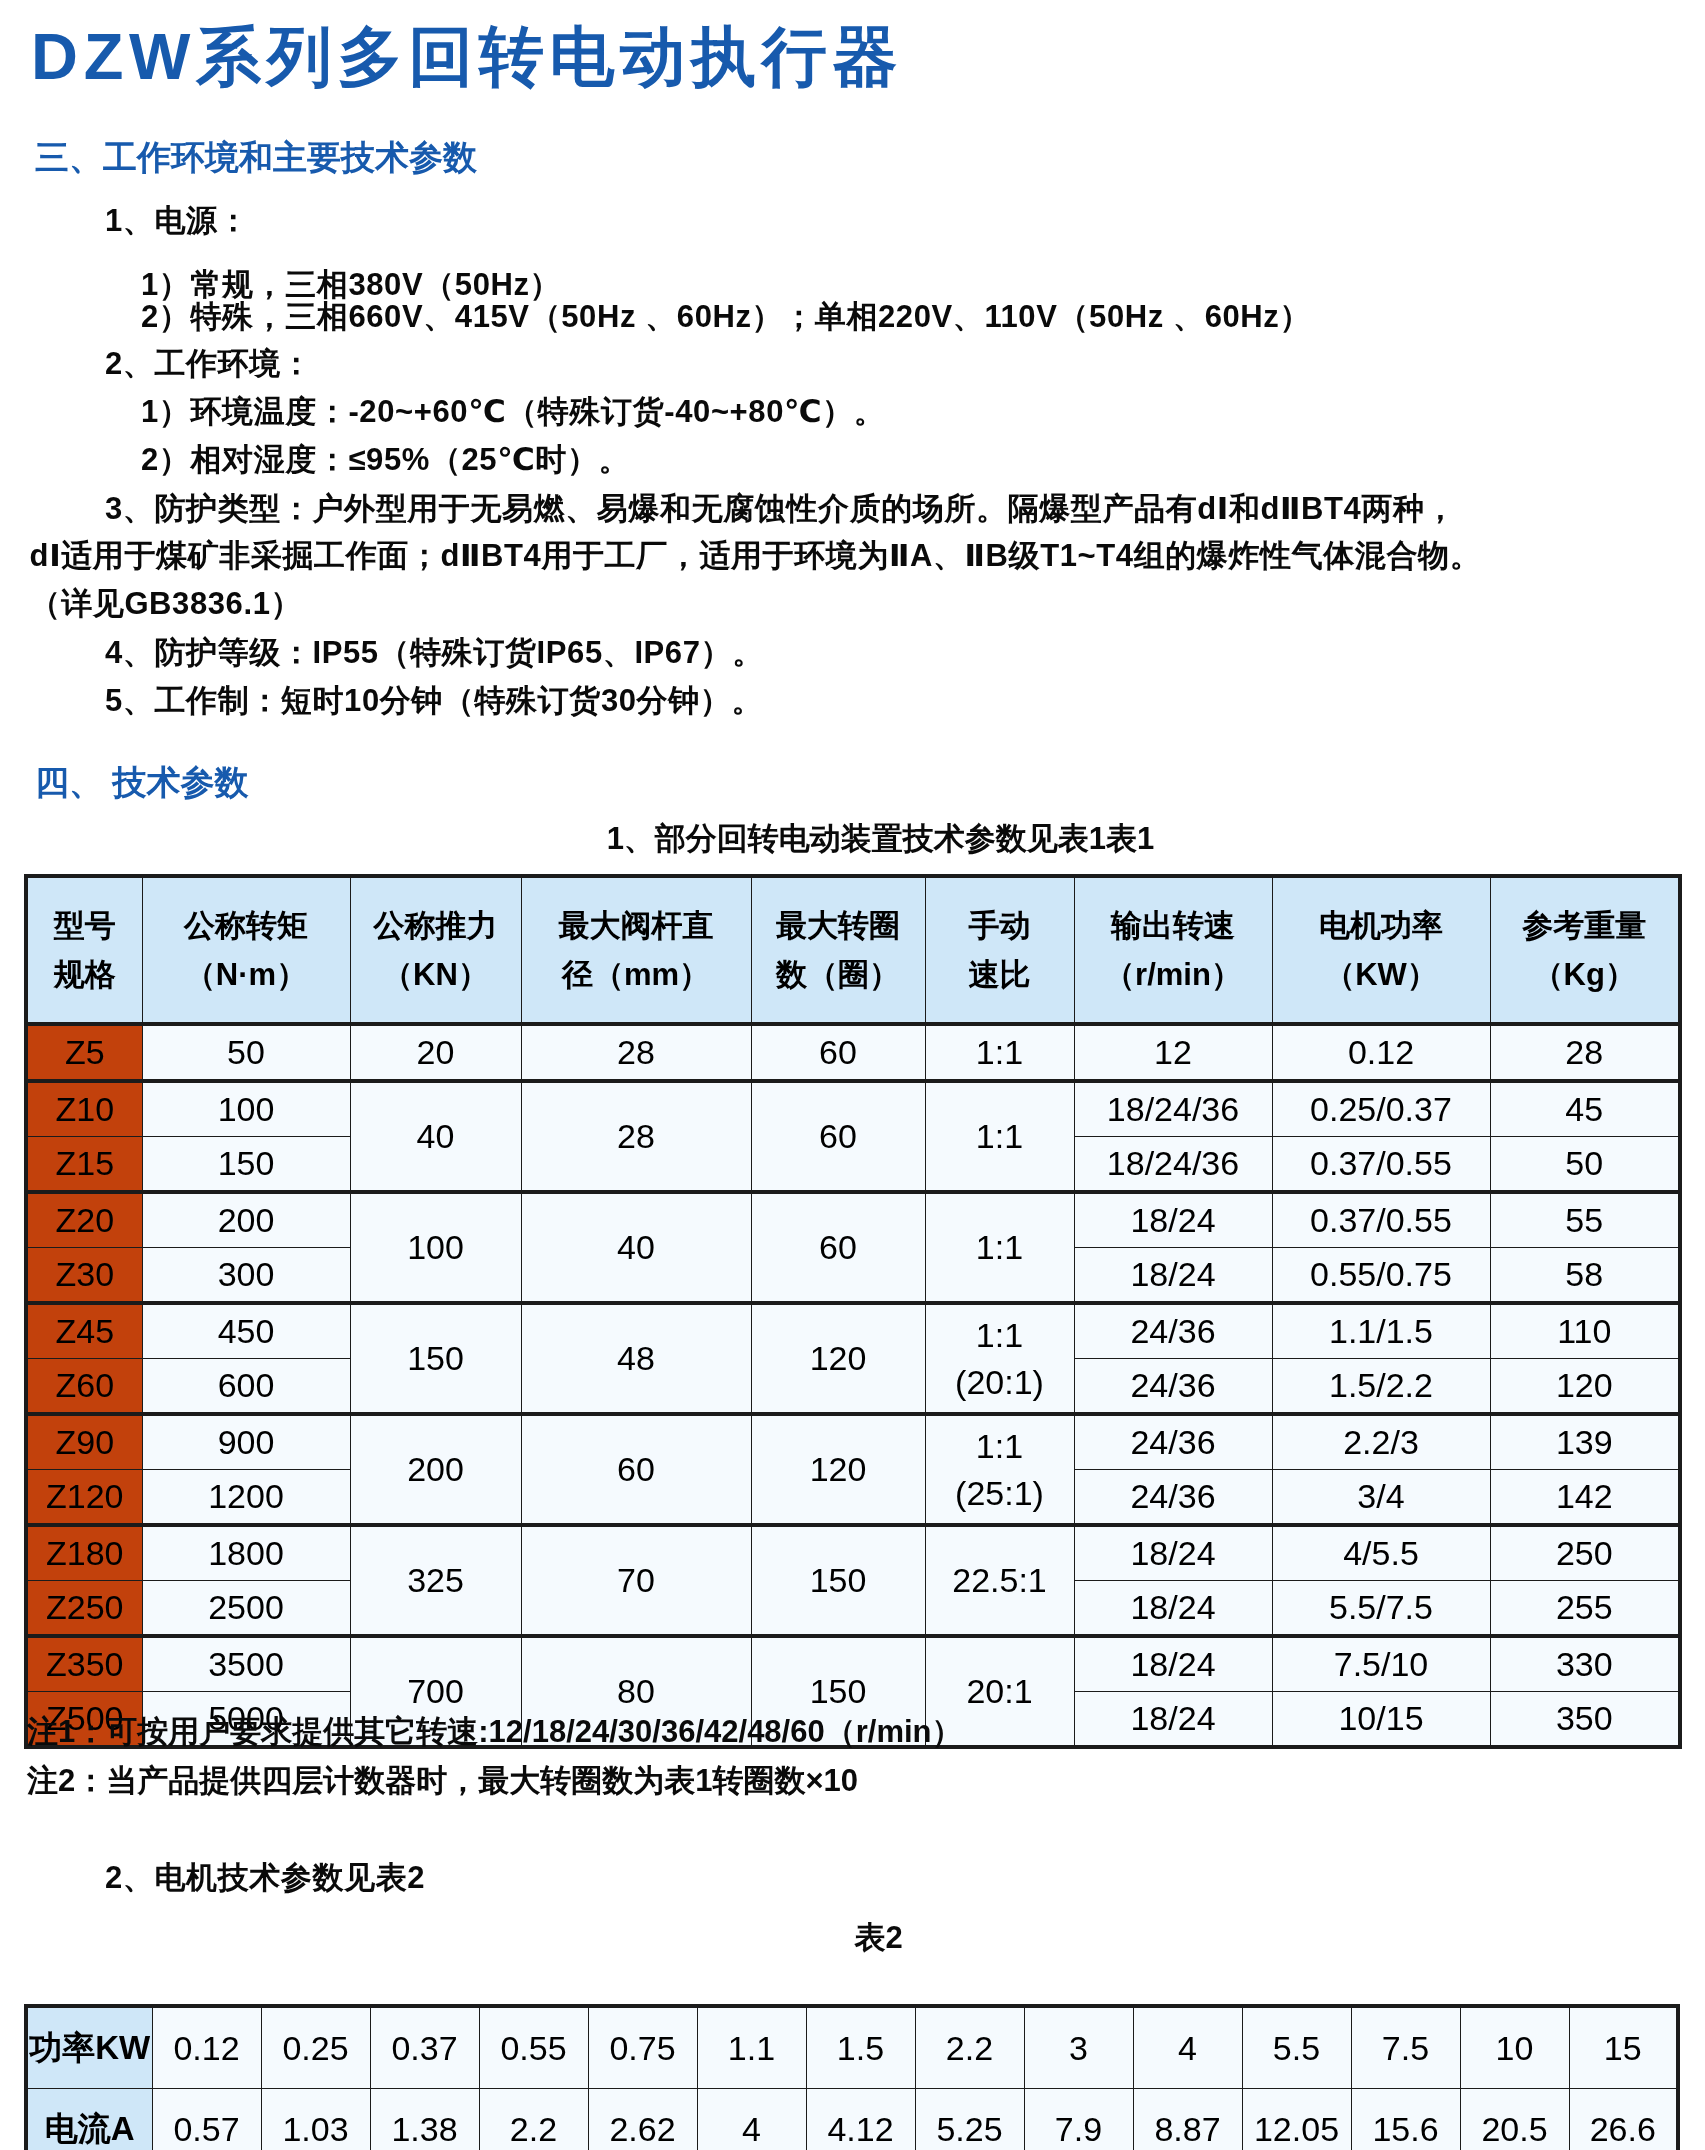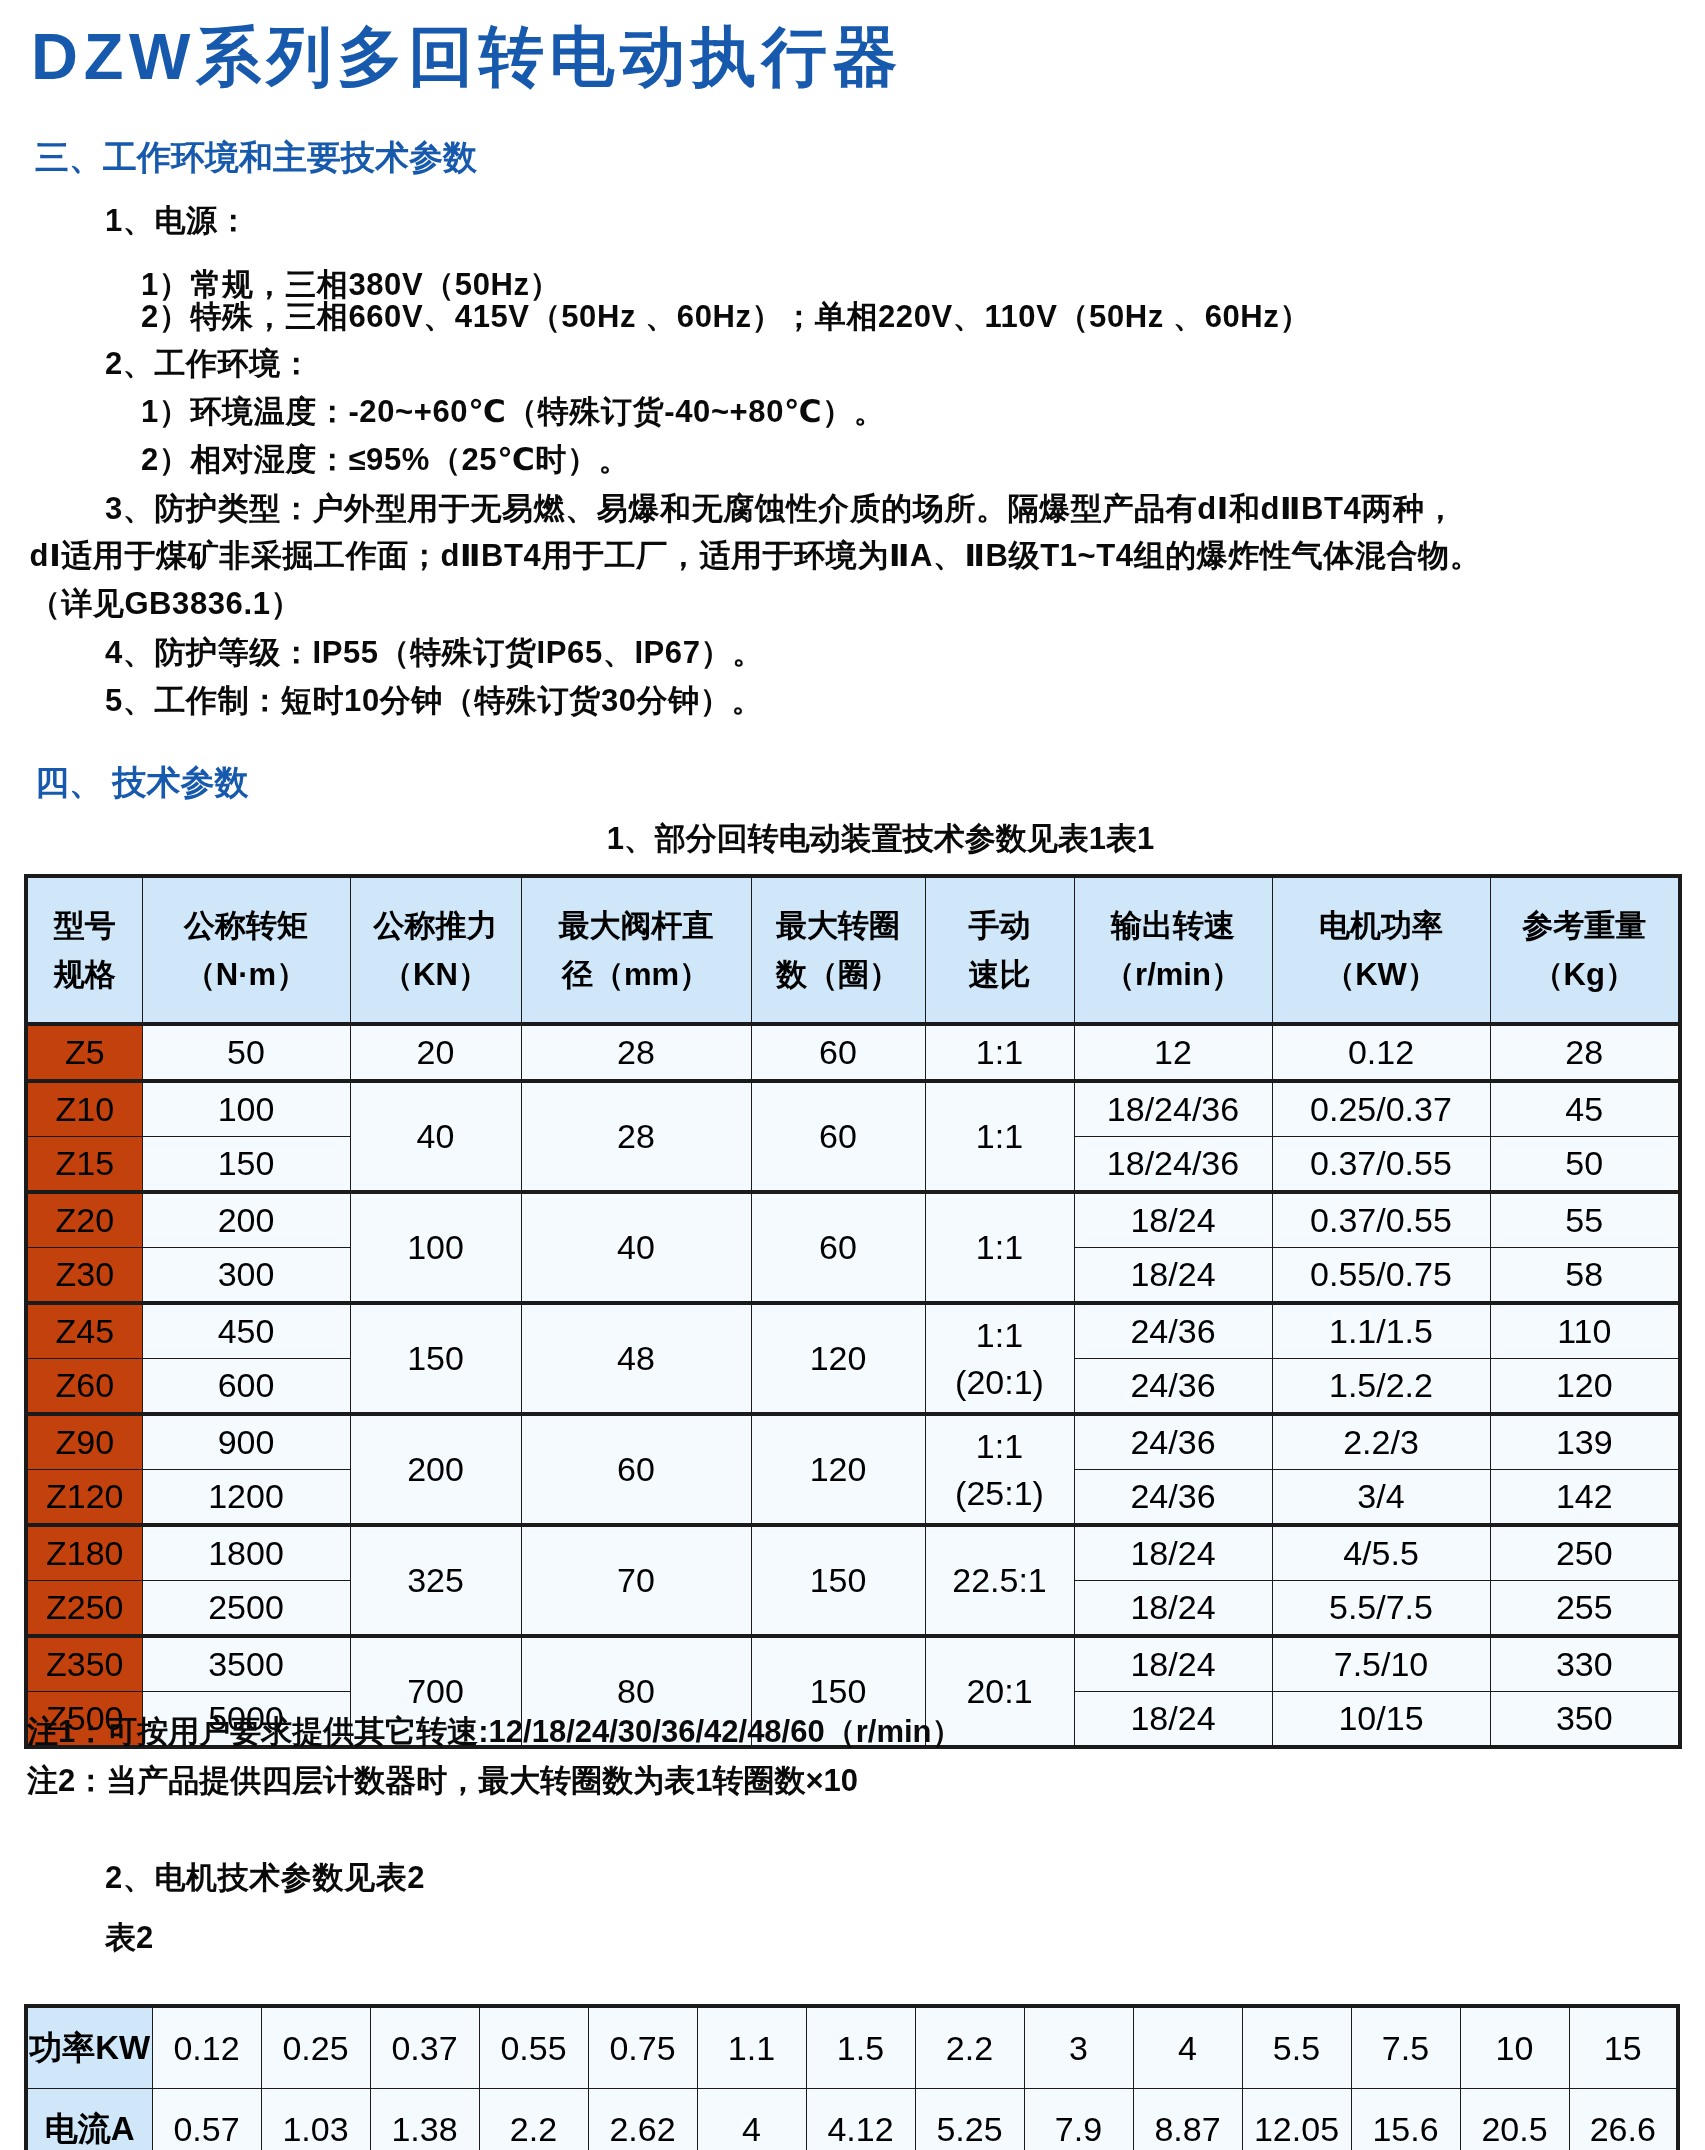--- a/index.html
+++ b/index.html
@@ -12,21 +12,21 @@
   .sec4-h{left:35px;top:760px;}
 
   .bl{position:absolute;font-size:31px;font-weight:bold;color:#0a0a0a;white-space:nowrap;letter-spacing:0.6px;}
   .i0{left:29.6px;}
   .i1{left:105px;}
   .i2{left:141px;}
 
   .caprow{position:absolute;left:107px;width:1547px;display:flex;justify-content:center;}
   .cap,.tag,.note{font-size:31px;font-weight:bold;color:#0a0a0a;white-space:nowrap;}
   .note{position:absolute;left:27px;}
-  .tag2row{position:absolute;left:105px;width:1547px;text-align:left;}
+  .tag2row{position:absolute;left:105px;width:1547px;text-align:center;}
 
   table{border-collapse:collapse;table-layout:fixed;position:absolute;background:#f5fafe;}
   .t1{left:24px;top:874px;width:1653px;}
   .t2{left:24px;top:1959px;width:1653px;}
   .t1 th,.t1 td,.t2 th,.t2 td{border:1.7px solid #1b1b1b;text-align:center;vertical-align:middle;overflow:hidden;}
   .t1{border:4px solid #1b1b1b;}
   .t2{border:4px solid #1b1b1b;margin-top:45px;}
   .t1 th{background:#cfe7f8;font-size:31px;font-weight:bold;height:142px;}
   .t1 th .hl{line-height:49px;}
   .t1 tr.hdr{border-bottom:4px solid #1b1b1b;}

